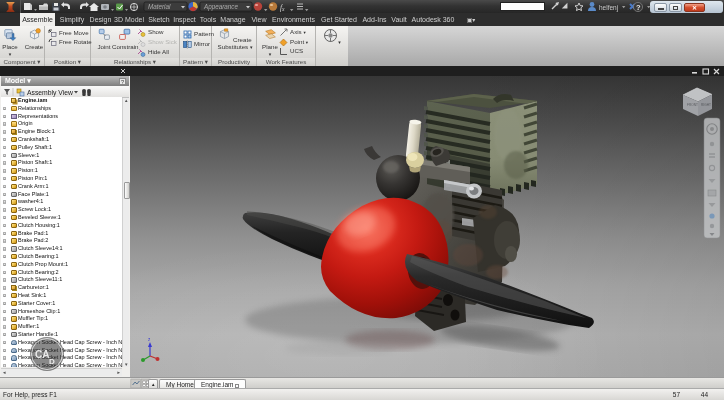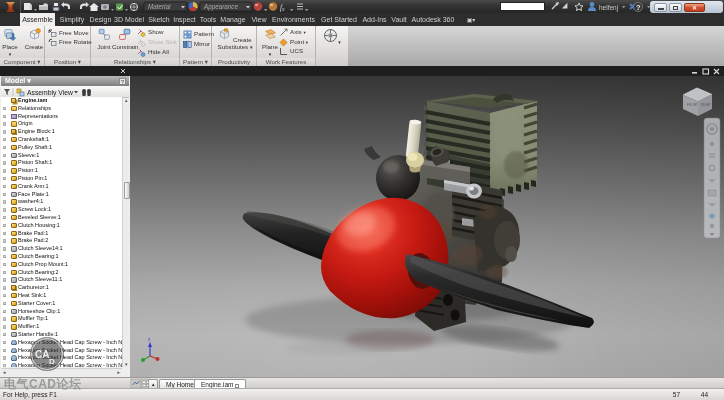--- a/index.html
+++ b/index.html
@@ -717,21 +717,20 @@
         <span style="position:absolute;left:1px;top:1px;font-size:4.5px;color:#555;">◄</span>
         <span style="position:absolute;right:1px;top:1px;font-size:4.5px;color:#555;">►</span>
       </div>
   </div>
 
   <div id="wmcircle"><svg width="34" height="34" viewBox="0 0 34 34">
      <circle cx="17" cy="17" r="15.5" fill="none" stroke="#f0f0f0" stroke-width="1" opacity="0.8"></circle>
      <text x="5" y="21" font-size="10" fill="#f4f4f4" font-weight="bold" font-family="Liberation Sans" opacity="0.92">CA</text>
      <text x="19" y="27" font-size="8" fill="#f4f4f4" font-weight="bold" font-family="Liberation Sans" opacity="0.92">D</text>
    </svg></div>
-  <div id="wmtext">电气CAD论坛</div>
 
   <div id="tabbar">
     <svg width="24" height="11" viewBox="0 0 28 11" preserveAspectRatio="none" style="position:absolute; left:130px; top:0;">
       <rect x="1" y="1" width="11" height="9" fill="#c8c7c4" stroke="#9a9a98" stroke-width="0.6"></rect>
       <path d="M3 7 l3 -3 l2 2 l3 -3" stroke="#4a6a8a" stroke-width="1" fill="none"></path>
       <rect x="13" y="1" width="11" height="9" fill="#c8c7c4" stroke="#9a9a98" stroke-width="0.6"></rect>
       <rect x="15" y="3" width="3" height="2.4" fill="#fff" stroke="#777" stroke-width="0.5"></rect>
       <rect x="19" y="3" width="3" height="2.4" fill="#fff" stroke="#777" stroke-width="0.5"></rect>
       <rect x="15" y="6.2" width="3" height="2.4" fill="#fff" stroke="#777" stroke-width="0.5"></rect>
       <rect x="19" y="6.2" width="3" height="2.4" fill="#fff" stroke="#777" stroke-width="0.5"></rect>

